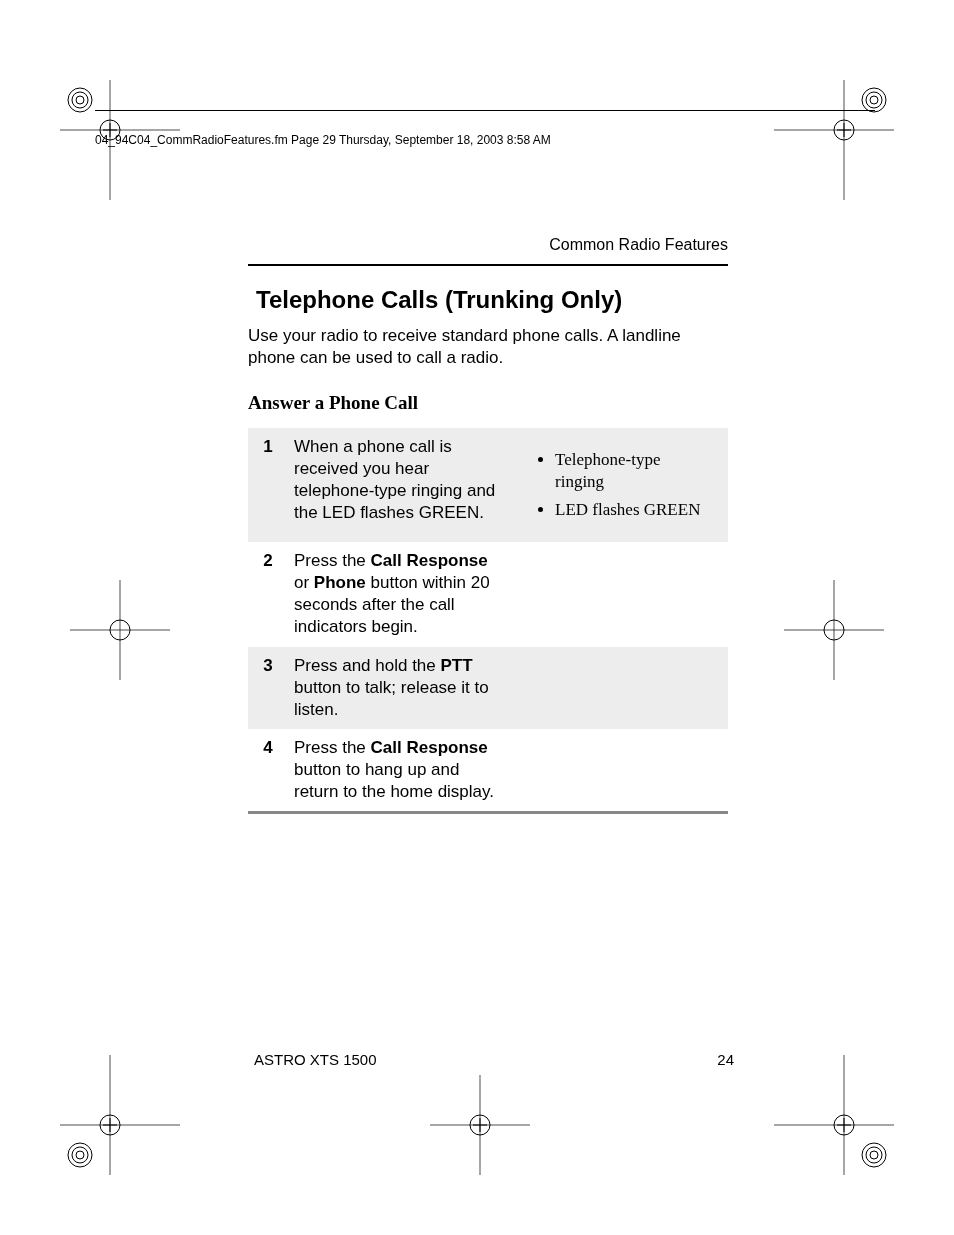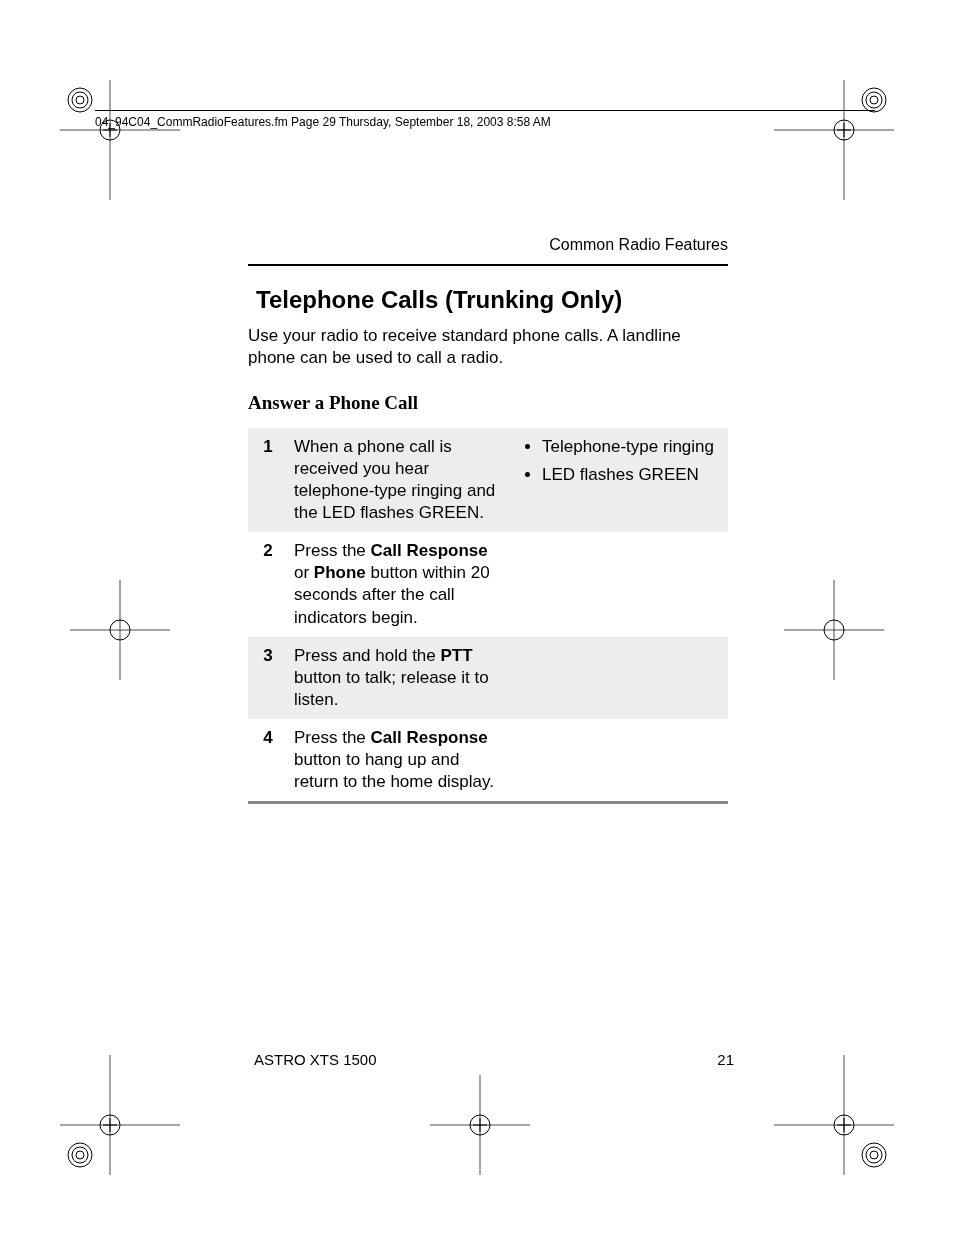--- a/index.html
+++ b/index.html
@@ -17,21 +17,21 @@
   .crop-mark { position: absolute; }
   .crop-mark svg { display: block; }
 
   .header-line {
     position: absolute;
     left: 95px;
     top: 110px;
     width: 780px;
     border-top: 0.5px solid #000;
     font-size: 12px;
-    padding-top: 4px;
+    padding-top: 22px;
   }
 
   .content {
     position: absolute;
     left: 248px;
     top: 235px;
     width: 480px;
   }
   .running-head {
     text-align: right;
@@ -74,22 +74,23 @@
     font-size: 17px;
   }
   .steps td.num {
     width: 28px;
     font-weight: bold;
     text-align: center;
   }
   .steps td.desc { width: 210px; padding-right:14px;}
   .steps td.ind { }
   .ind ul {
-    margin: 0;
+    margin: 13px;
     padding-left: 18px;
+    font-family: Liberation Serif, serif;
   }
   .ind li { margin-bottom: 6px; }
   .bottom-rule {
     border: none;
     border-top: 3px solid #888;
     margin: 0;
   }
   .footer {
     position: absolute;
     left: 254px;
@@ -225,14 +226,14 @@
       </td>
       <td class="ind"></td>
     </tr>
   </tbody>
     </table>
   <hr class="bottom-rule">
 </div>
 
 <div class="footer">
   <span>ASTRO XTS 1500</span>
-  <span>21</span>
+  <span>24</span>
 </div>
 
 </body></html>

